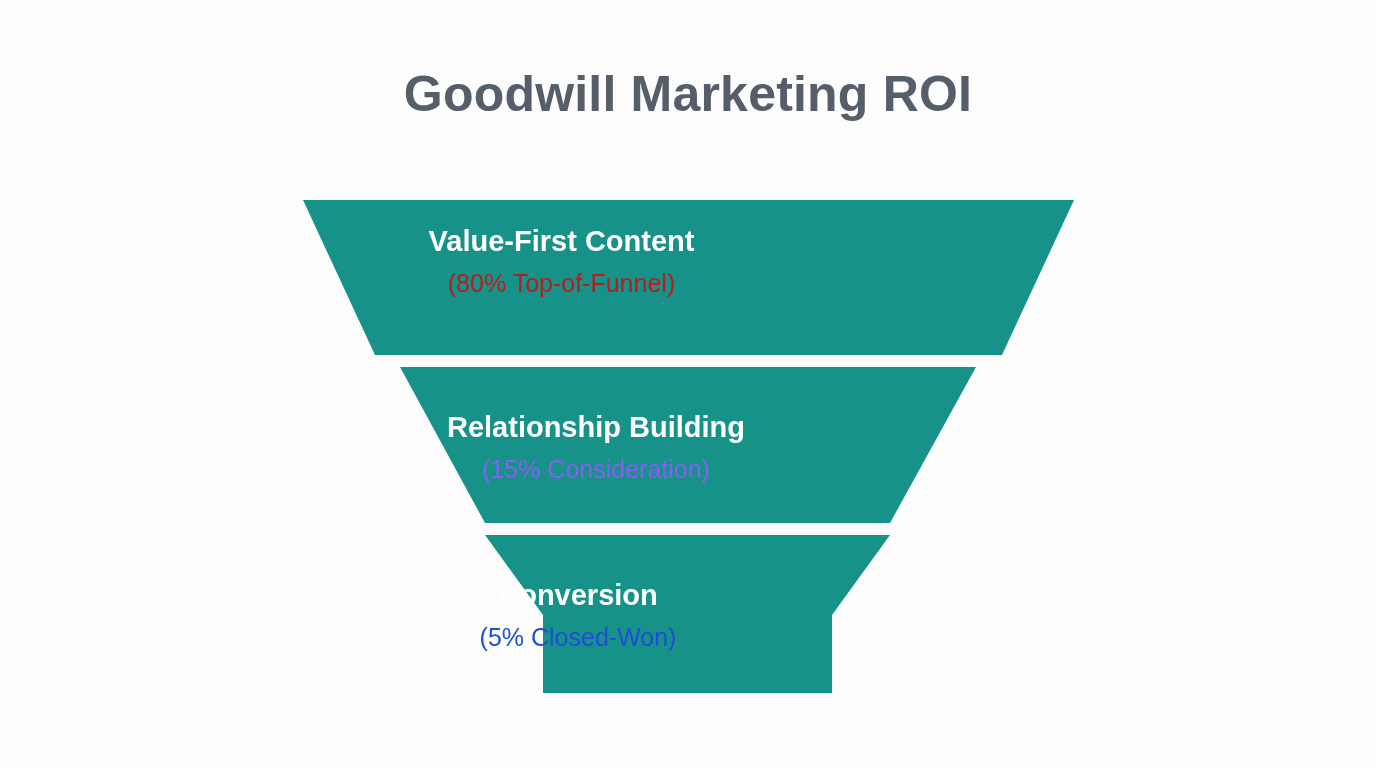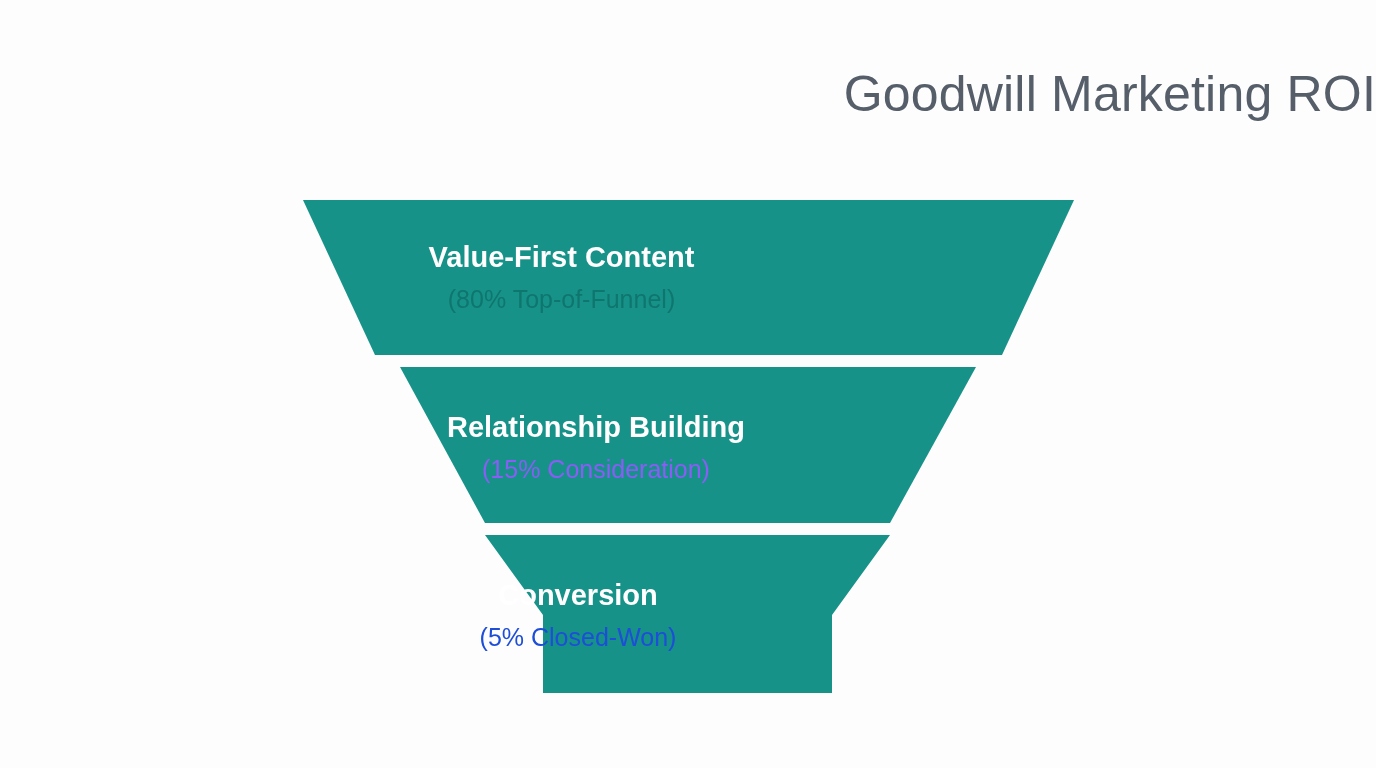--- a/index.html
+++ b/index.html
@@ -20,23 +20,23 @@
     left: 0;
     top: 0;
     width: 1376px;
     height: 768px;
   }
   .chart-title {
     position: absolute;
     left: 0;
     top: 66px;
     width: 1376px;
-    text-align: right;
+    text-align: center;
     font-size: 50px;
-    font-weight: 400;
+    font-weight: 700;
     letter-spacing: 0.2px;
     color: #555e69;
     line-height: 1.14;
     white-space: nowrap;
   }
   #funnel-svg {
     position: absolute;
     left: 0;
     top: 0;
     width: 1376px;
@@ -57,40 +57,40 @@
     white-space: nowrap;
   }
   .stage-sub {
     font-size: 25px;
     font-weight: 400;
     line-height: 1.2;
     color: #f2fbfa;
     white-space: nowrap;
     margin-top: 9px;
   }
-  #stage-group-0 { left: 0; top: 240px; width: 1123px; }
+  #stage-group-0 { left: 0; top: 224px; width: 1123px; }
   #stage-group-1 { left: 0; top: 410px; width: 1192px; }
   #stage-group-2 { left: 0; top: 578px; width: 1156px; }
 </style>
 </head>
 <body style="background: rgb(253, 253, 253);">
 
 <div id="canvas">
 
   <div class="chart-title" style="color: rgb(85, 94, 105);">Goodwill Marketing ROI</div>
 
   <svg id="funnel-svg" viewBox="0 0 1376 768" xmlns="http://www.w3.org/2000/svg">
     <polygon points="303,200 1074,200 1002,355 375,355" fill="#179289"></polygon>
     <polygon points="400,367 976,367 890,523 485,523" fill="#179289"></polygon>
     <polygon points="485,535 890,535 832,615 832,693 543,693 543,615" fill="#179289"></polygon>
   </svg>
 
   <div class="stage-label-group" id="stage-group-0">
     <div class="stage-main" style="color: rgb(255, 255, 255);">Value-First Content</div>
-    <div class="stage-sub" style="color: #0f766e;">(80% Top-of-Funnel)</div>
+    <div class="stage-sub" style="color: #b91c1c;">(80% Top-of-Funnel)</div>
   </div>
 
   <div class="stage-label-group" id="stage-group-1">
     <div class="stage-main" style="color: rgb(255, 255, 255);">Relationship Building</div>
     <div class="stage-sub" style="color: #8b5cf6;">(15% Consideration)</div>
   </div>
 
   <div class="stage-label-group" id="stage-group-2">
     <div class="stage-main" style="color: rgb(255, 255, 255);">Conversion</div>
     <div class="stage-sub" style="color: #1d4ed8;">(5% Closed-Won)</div>

